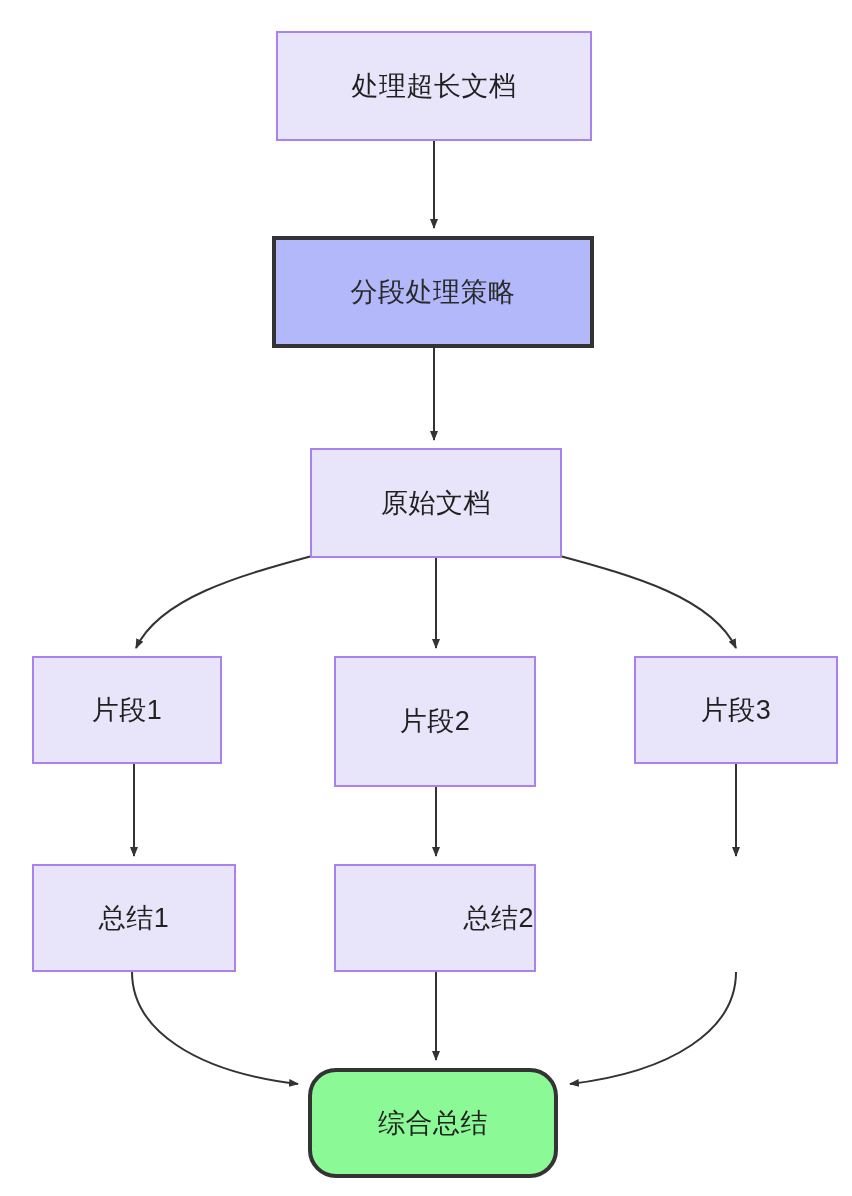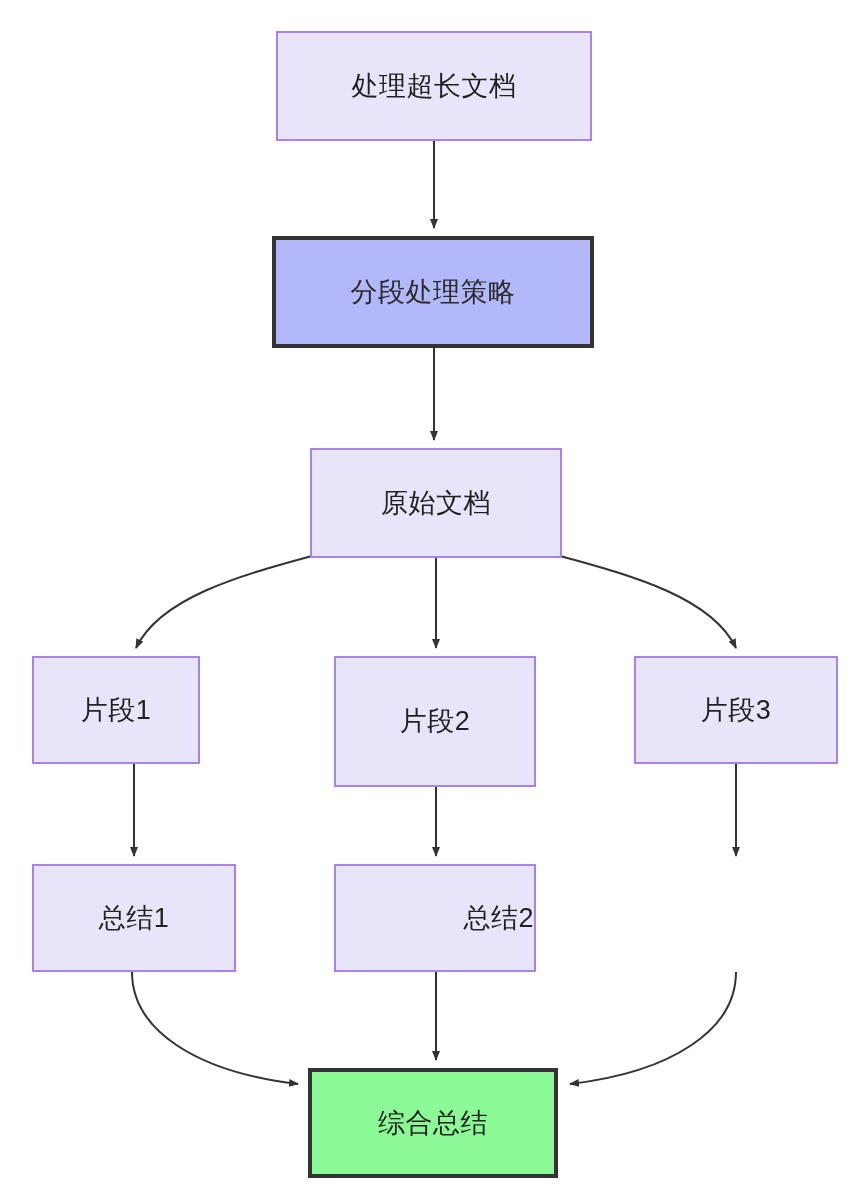--- a/index.html
+++ b/index.html
@@ -104,38 +104,38 @@
   </div>
 
   <div class="node highlight" style="left:272px; top:236px; width:322px; height:112px;text-align:right;">
     <span class="node-label">分段处理策略</span>
   </div>
 
   <div class="node normal" style="left:310px; top:448px; width:252px; height:110px;">
     <span class="node-label">原始文档</span>
   </div>
 
-  <div class="node normal" style="left:32px; top:656px; width:168px; height:108px;">
+  <div class="node normal" style="left:32px; top:656px; width:190px; height:108px;">
     <span class="node-label">片段1</span>
   </div>
 
   <div class="node normal" style="left:334px; top:656px; width:202px; height:131px;">
     <span class="node-label">片段2</span>
   </div>
 
   <div class="node normal" style="left:634px; top:656px; width:204px; height:108px;">
     <span class="node-label">片段3</span>
   </div>
 
   <div class="node normal" style="left:32px; top:864px; width:204px; height:108px;">
     <span class="node-label">总结1</span>
   </div>
 
   <div class="node normal" style="left:334px; top:864px; width:202px; height:108px;justify-content:flex-end;">
     <span class="node-label">总结2</span>
   </div>
 
 
-  <div class="node terminal" style="left:308px; top:1068px; width:250px; height:110px;">
+  <div class="node terminal" style="left:308px; top:1068px; width:250px; height:110px;border-radius:28px;">
     <span class="node-label">综合总结</span>
   </div>
 
 </div>
 
 </body></html>

